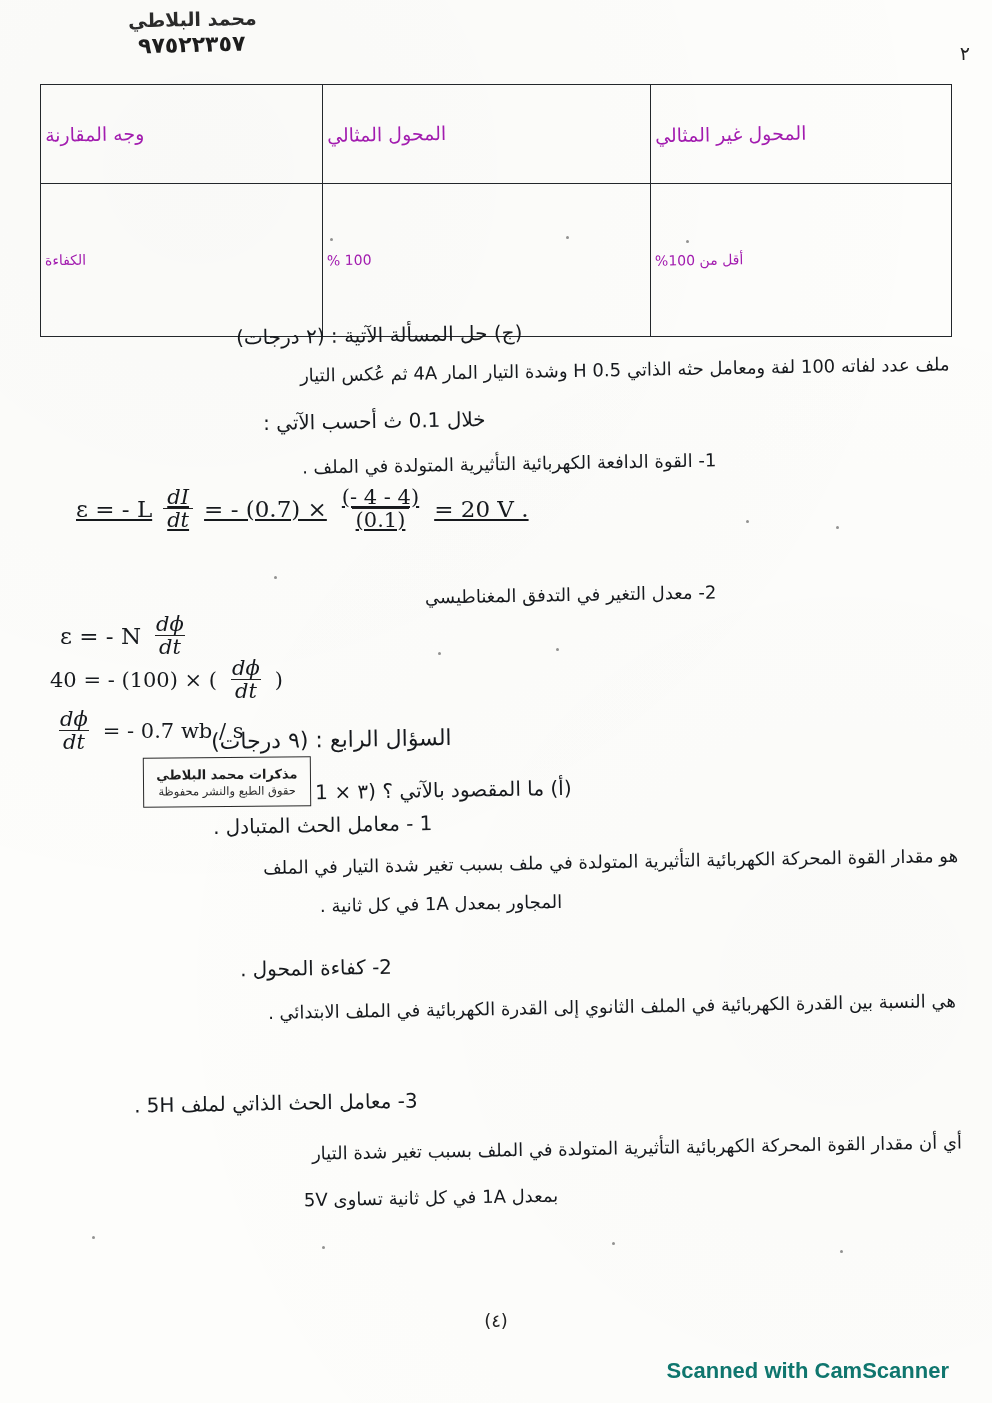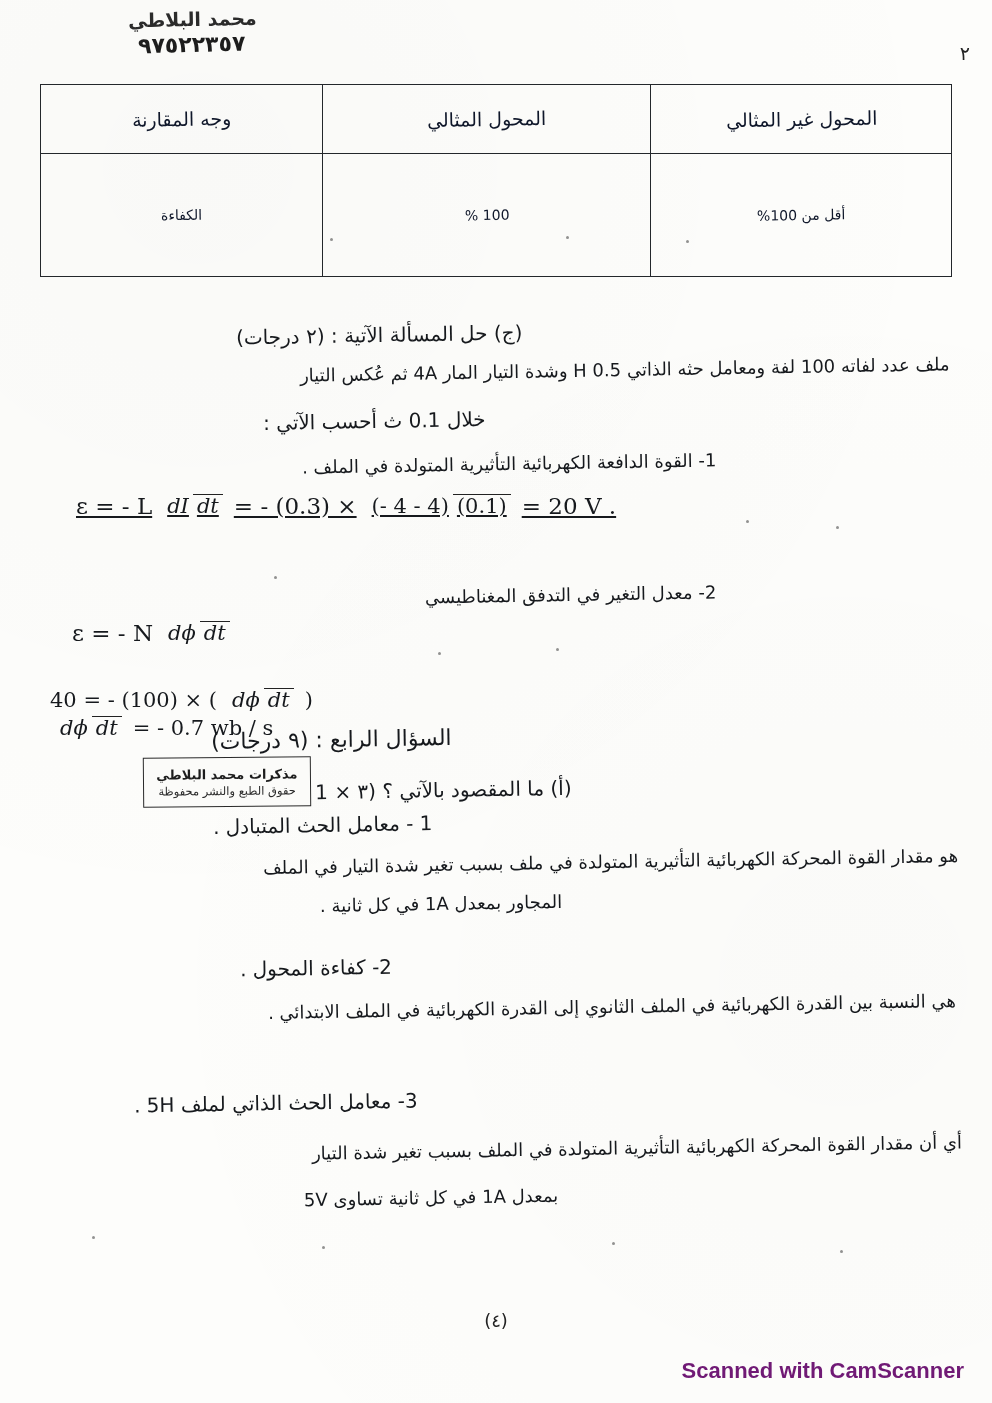--- a/index.html
+++ b/index.html
@@ -66,25 +66,25 @@
   .tbl {
     position: absolute;
     left: 40px;
     top: 84px;
     width: 912px;
     border-collapse: collapse;
   }
   .tbl td {
     border: 1.6px solid #23272b;
     height: 52px;
-    text-align: center;
+    text-align: left;
     vertical-align: middle;
     font-size: 19px;
-    color: #0f172a;
-    padding: 1px 4px;
+    color: #a21caf;
+    padding: 16px 4px;
   }
   .tbl tr.row-head td { height: 66px; }
   .tbl tr.row-body td { height: 120px; font-size: 14px; }
   .col-a { width: 33%; }
   .col-b { width: 36%; }
   .col-c { width: 31%; }
   .cell-slant { transform: rotate(-1deg); display: inline-block; }
   
   .line {
     position: absolute;
@@ -104,24 +104,24 @@
     font-family: "DejaVu Serif", serif;
     font-size: 23px;
     color: #16191d;
     display: flex;
     align-items: center;
     gap: 7px;
     white-space: nowrap;
   }
   .frac {
     display: inline-flex;
-    flex-direction: row;
+    flex-direction: column;
     align-items: center;
     vertical-align: middle;
-    margin: 16px 4px;
+    margin: 8px 4px;
     line-height: 1.05;
   }
   .frac .num { padding: 0 4px; font-size: 21px; }
   .frac .den {
     padding: 0 4px;
     font-size: 21px;
     border-top: 1.5px solid #222;
   }
   .italic { font-style: italic; }
   
@@ -147,25 +147,25 @@
     position: absolute;
     left: 0;
     right: 0;
     top: 1310px;
     text-align: center;
     font-size: 18px;
     color: #222;
   }
   .camscanner {
     position: absolute;
-    right: 28px;
+    right: 43px;
     top: 1358px;
     font-size: 22px;
     font-weight: bold;
-    color: #701a75;
+    color: #0f766e;
     font-family: "Liberation Sans", sans-serif;
   }
   
   .dot {
     position: absolute;
     width: 3px;
     height: 3px;
     border-radius: 50%;
     background: #3a3a3a;
     opacity: 0.55;
@@ -215,39 +215,39 @@
   <div class="line handwrite rtl sk1" style="right:506px; top:408px;">خلال 0.1 ث أحسب الآتي :</div>
 
   <div class="line handwrite rtl sk1 sm" style="right:276px; top:452px;">1- القوة الدافعة الكهربائية التأثيرية المتولدة في الملف .</div>
 
   <div class="math" style="left:76px; top:478px;text-decoration:underline;">
     <span>ε = - L</span>
     <span class="frac">
       <span class="num italic">dI</span>
       <span class="den italic">dt</span>
     </span>
-    <span>= - (0.3) ×</span>
+    <span>= - (0.7) ×</span>
     <span class="frac">
       <span class="num">(- 4 - 4)</span>
       <span class="den">(0.1)</span>
     </span>
     <span>= 20 V .</span>
   </div>
 
   <div class="line handwrite rtl sk1 sm" style="right:276px; top:583px;">2- معدل التغير في التدفق المغناطيسي</div>
 
-  <div class="math" style="left:72px; top:605px;">
+  <div class="math" style="left:60px; top:605px;">
     <span>ε = - N</span>
     <span class="frac">
       <span class="num italic">dϕ</span>
       <span class="den italic">dt</span>
     </span>
   </div>
 
-  <div class="math" style="left:50px; top:672px; font-size:21px;align-items:center;">
+  <div class="math" style="left:50px; top:649px; font-size:21px;align-items:center;">
     <span>40 = - (100) × (</span>
     <span class="frac">
       <span class="num italic">dϕ</span>
       <span class="den italic">dt</span>
     </span>
     <span>)</span>
   </div>
 
   <div class="math" style="left:52px; top:700px; font-size:21px;">
     <span class="frac">

